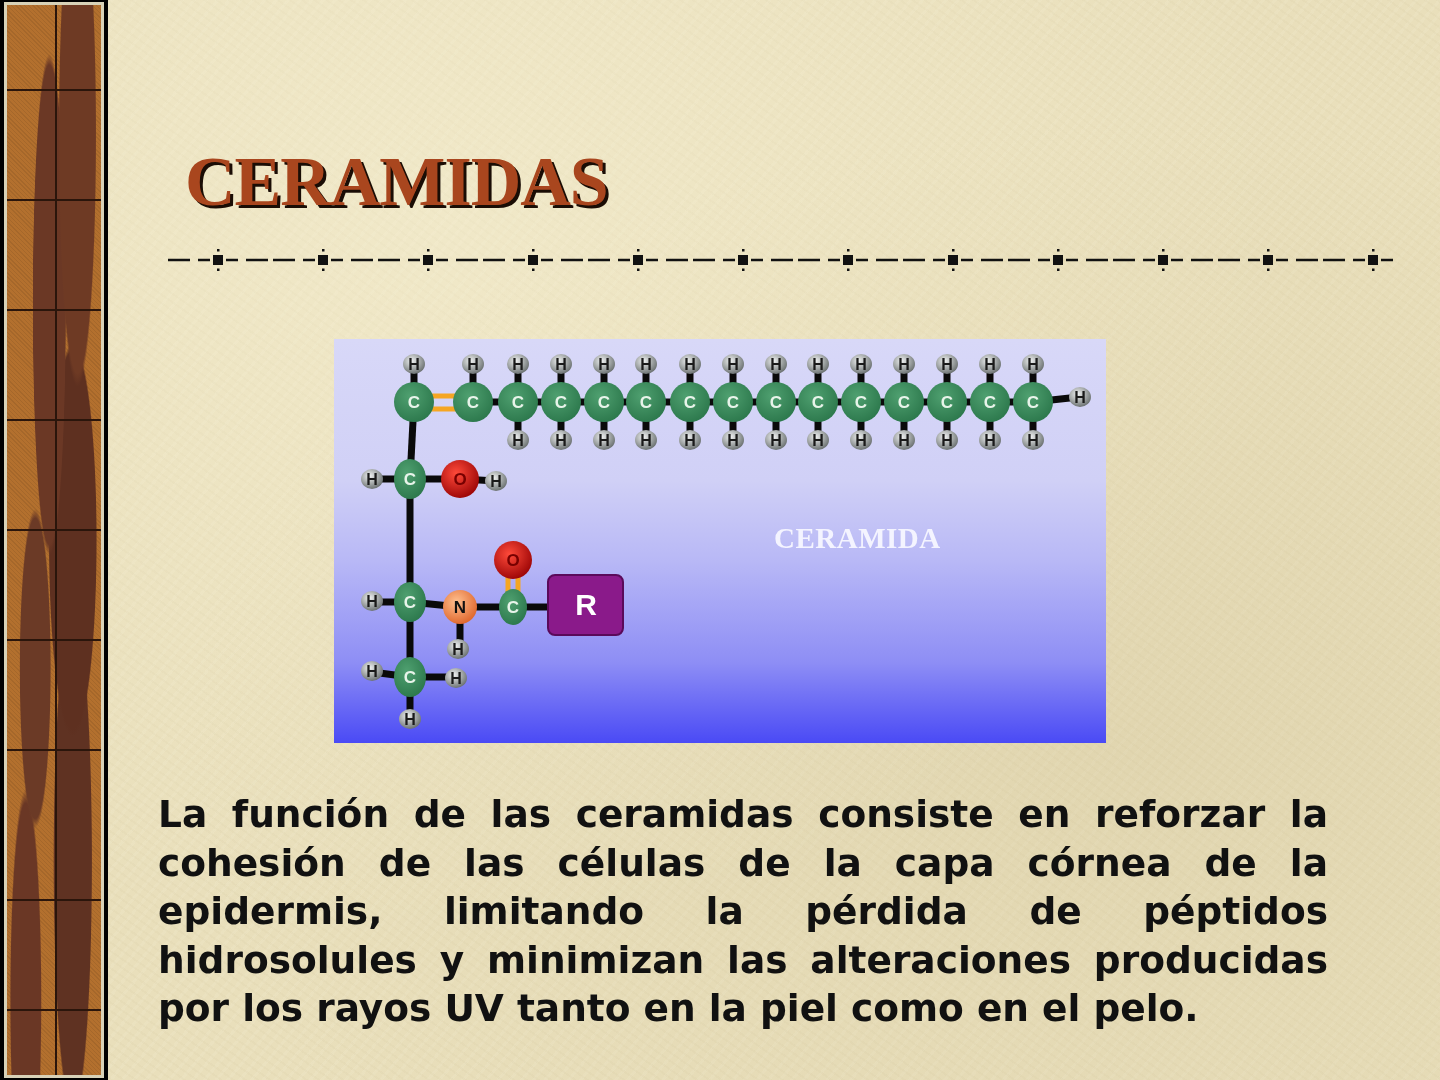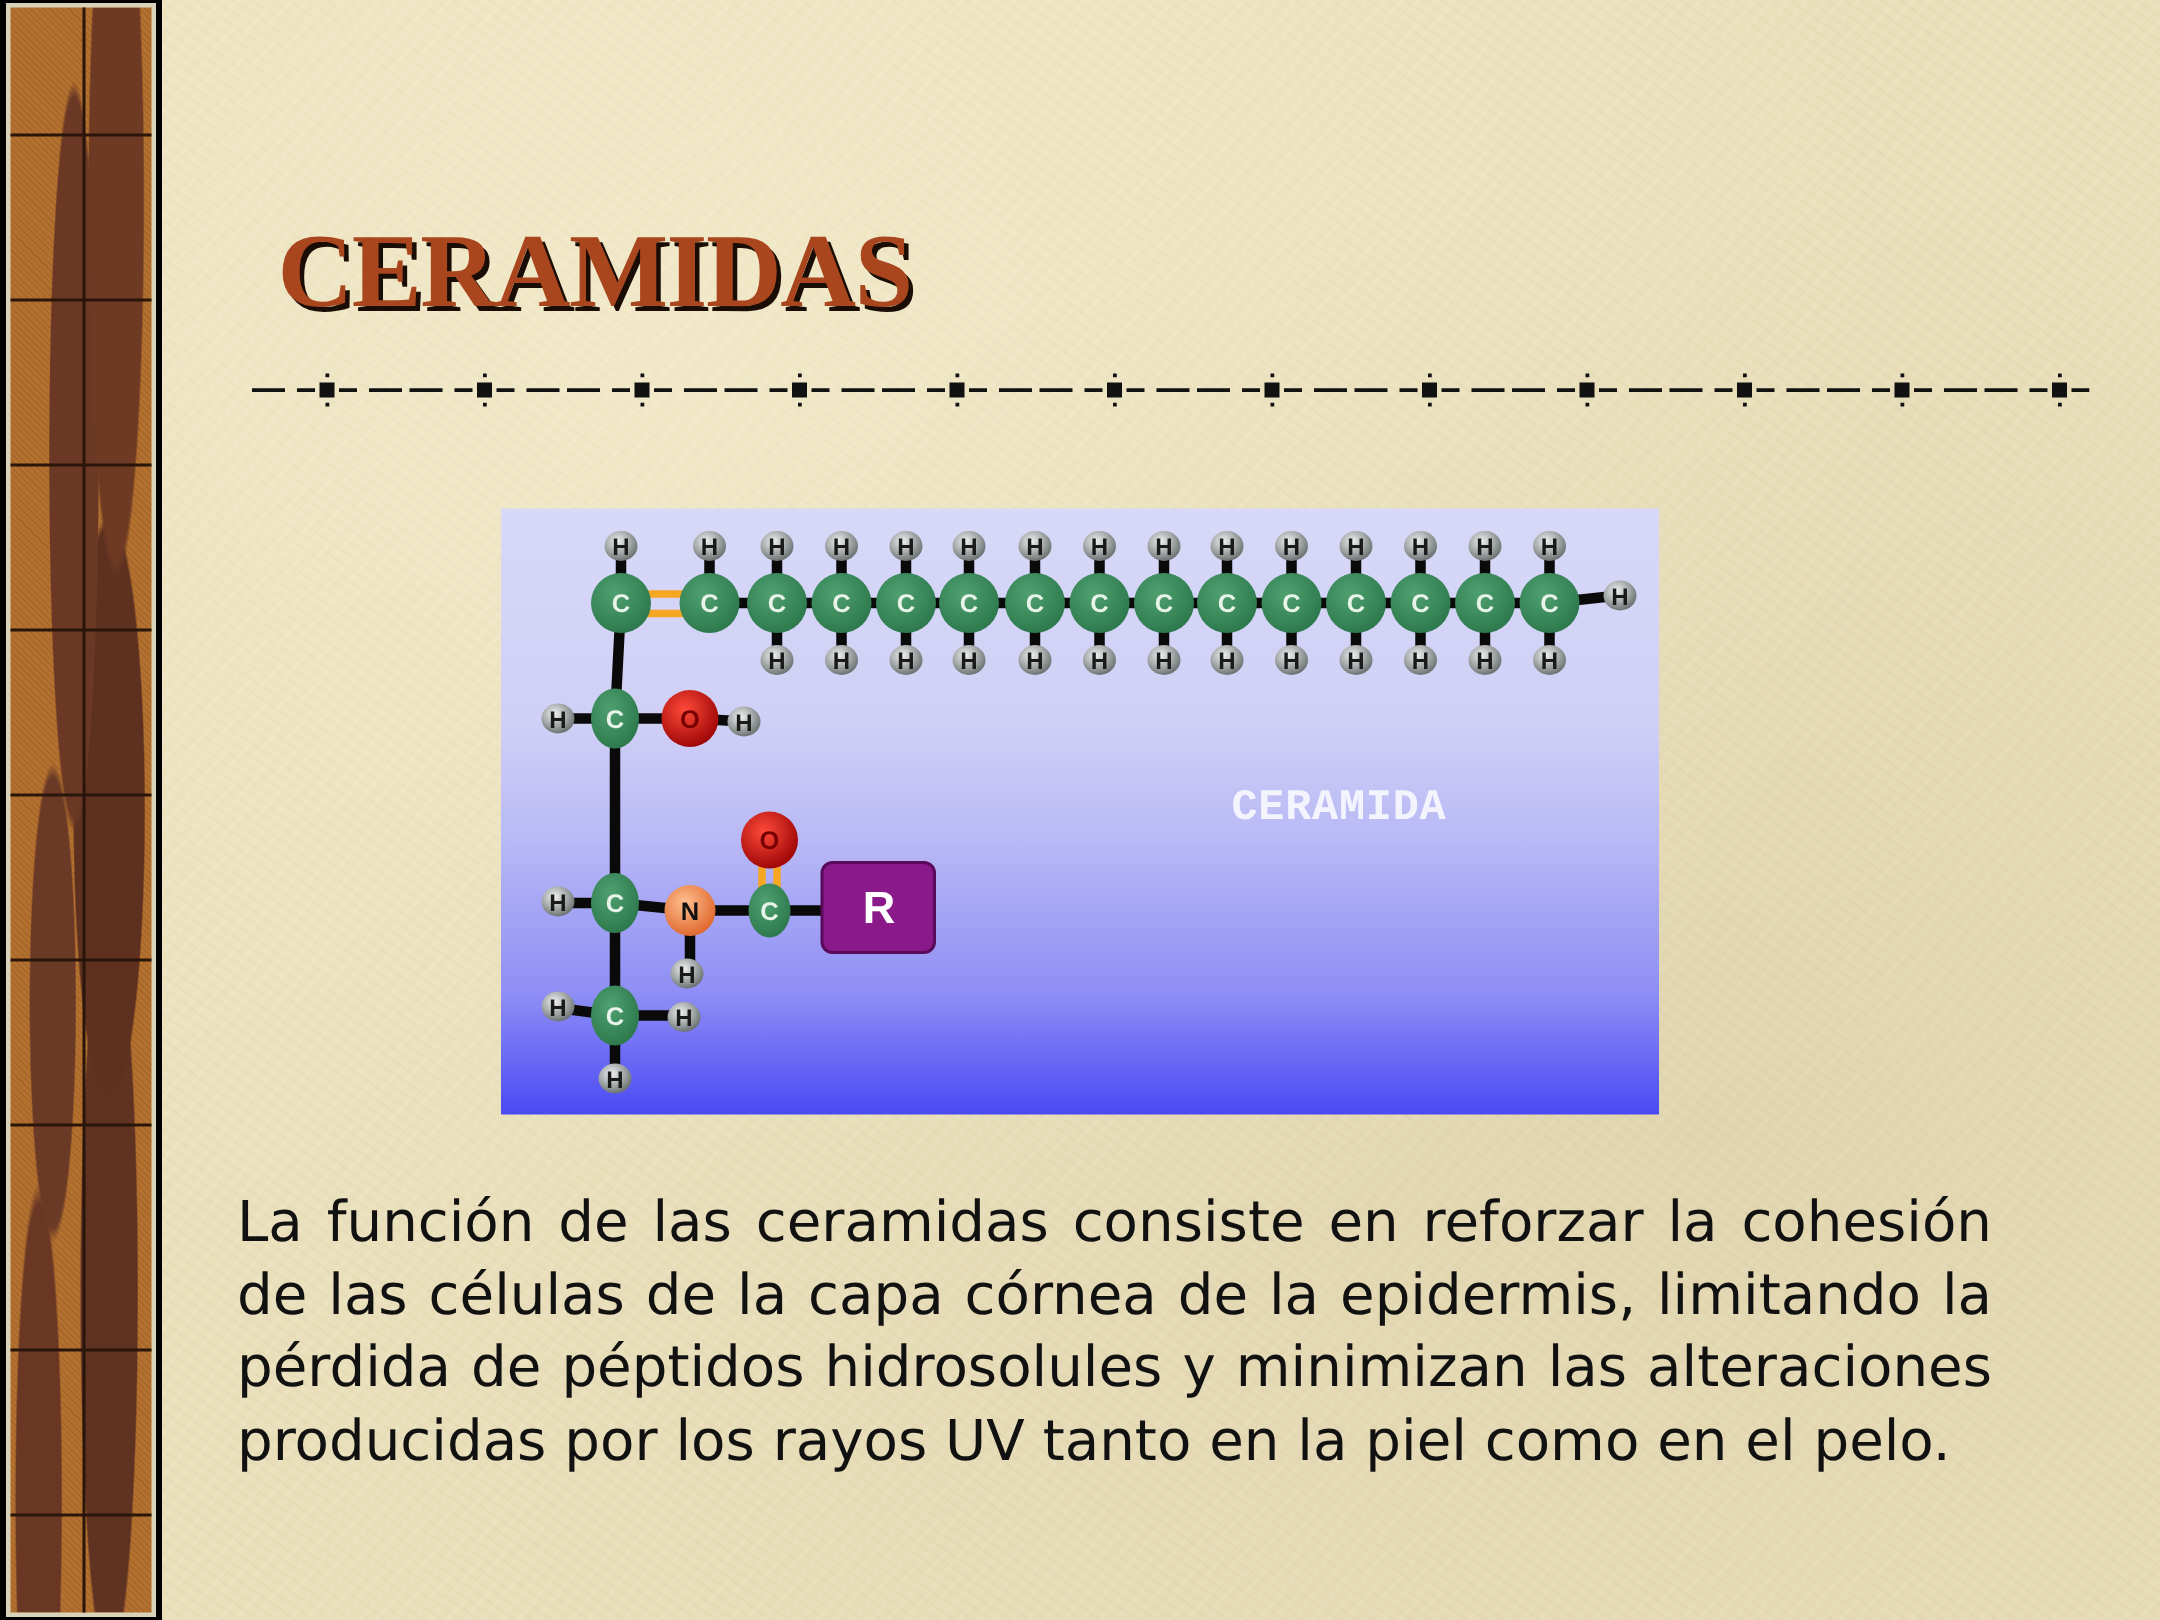--- a/index.html
+++ b/index.html
@@ -50,28 +50,28 @@
   .divider { position:absolute; left:168px; top:248px; width:1225px; height:24px; }
   
   .figure {
     position:absolute; left:334px; top:339px; width:772px; height:404px;
     background:linear-gradient(to bottom, #d8d8f8 0%, #d0d0f6 35%, #b8b8f6 55%, #8e8ef5 80%, #4a4af5 100%);
     overflow:hidden;
   }
   .figure svg { position:absolute; left:0; top:0; }
   .figure-label {
     position:absolute; left:440px; top:183px;
-    font-family:Liberation Mono, monospace; font-weight:bold; font-size:29px;
-    color:#f4f4ff; letter-spacing:0.5px;margin-left:47px;
+    font-family:Liberation Serif, serif; font-weight:bold; font-size:29px;
+    color:#f4f4ff; letter-spacing:0.5px;
   }
   
   .body-text {
     position:absolute; left:158px; top:790px; width:1170px;
     font-family:"DejaVu Sans", sans-serif; font-size:37.5px; line-height:48.5px;
-    color:#111; text-align:justify; text-align-last:left;
+    color:#111; text-align:justify; text-align-last:left;font-weight:bold;
   }
 </style>
 </head>
 <body>
 
 <div class="sidebar">
   <div class="sidebar-frame">
     <div class="vline"></div>
     <div class="hline" style="top:84px"></div>
     <div class="hline" style="top:194px"></div>

